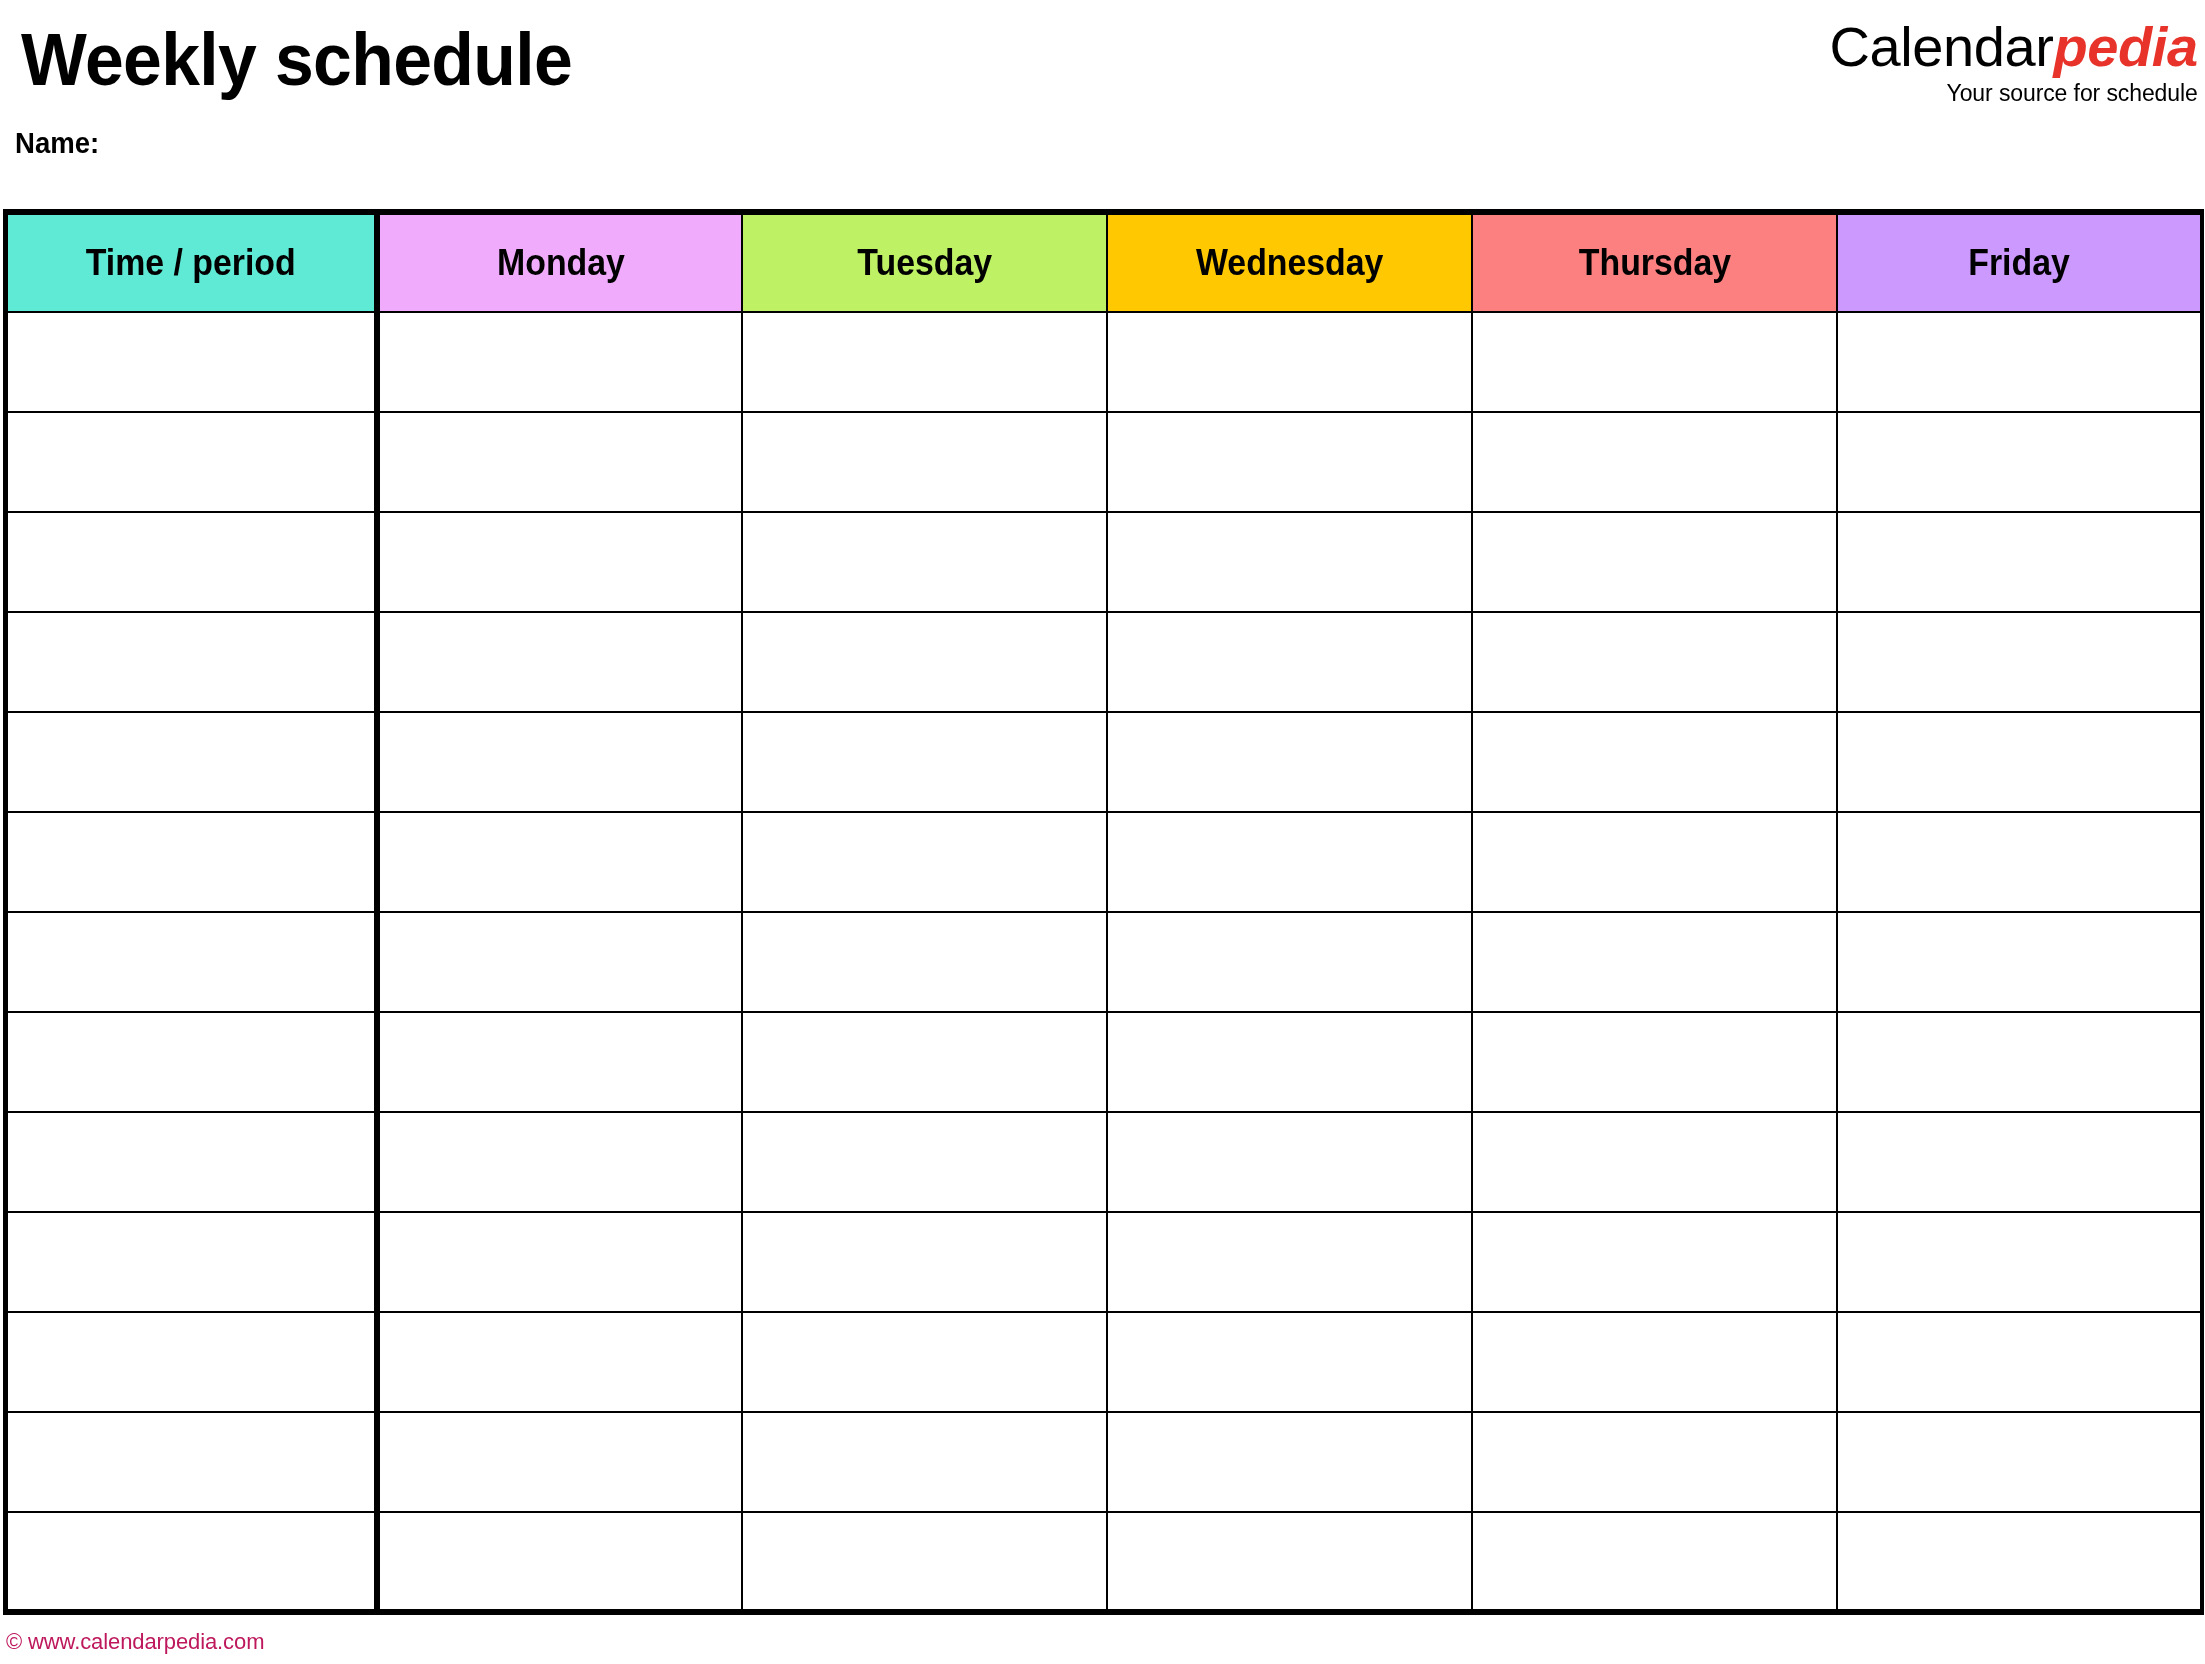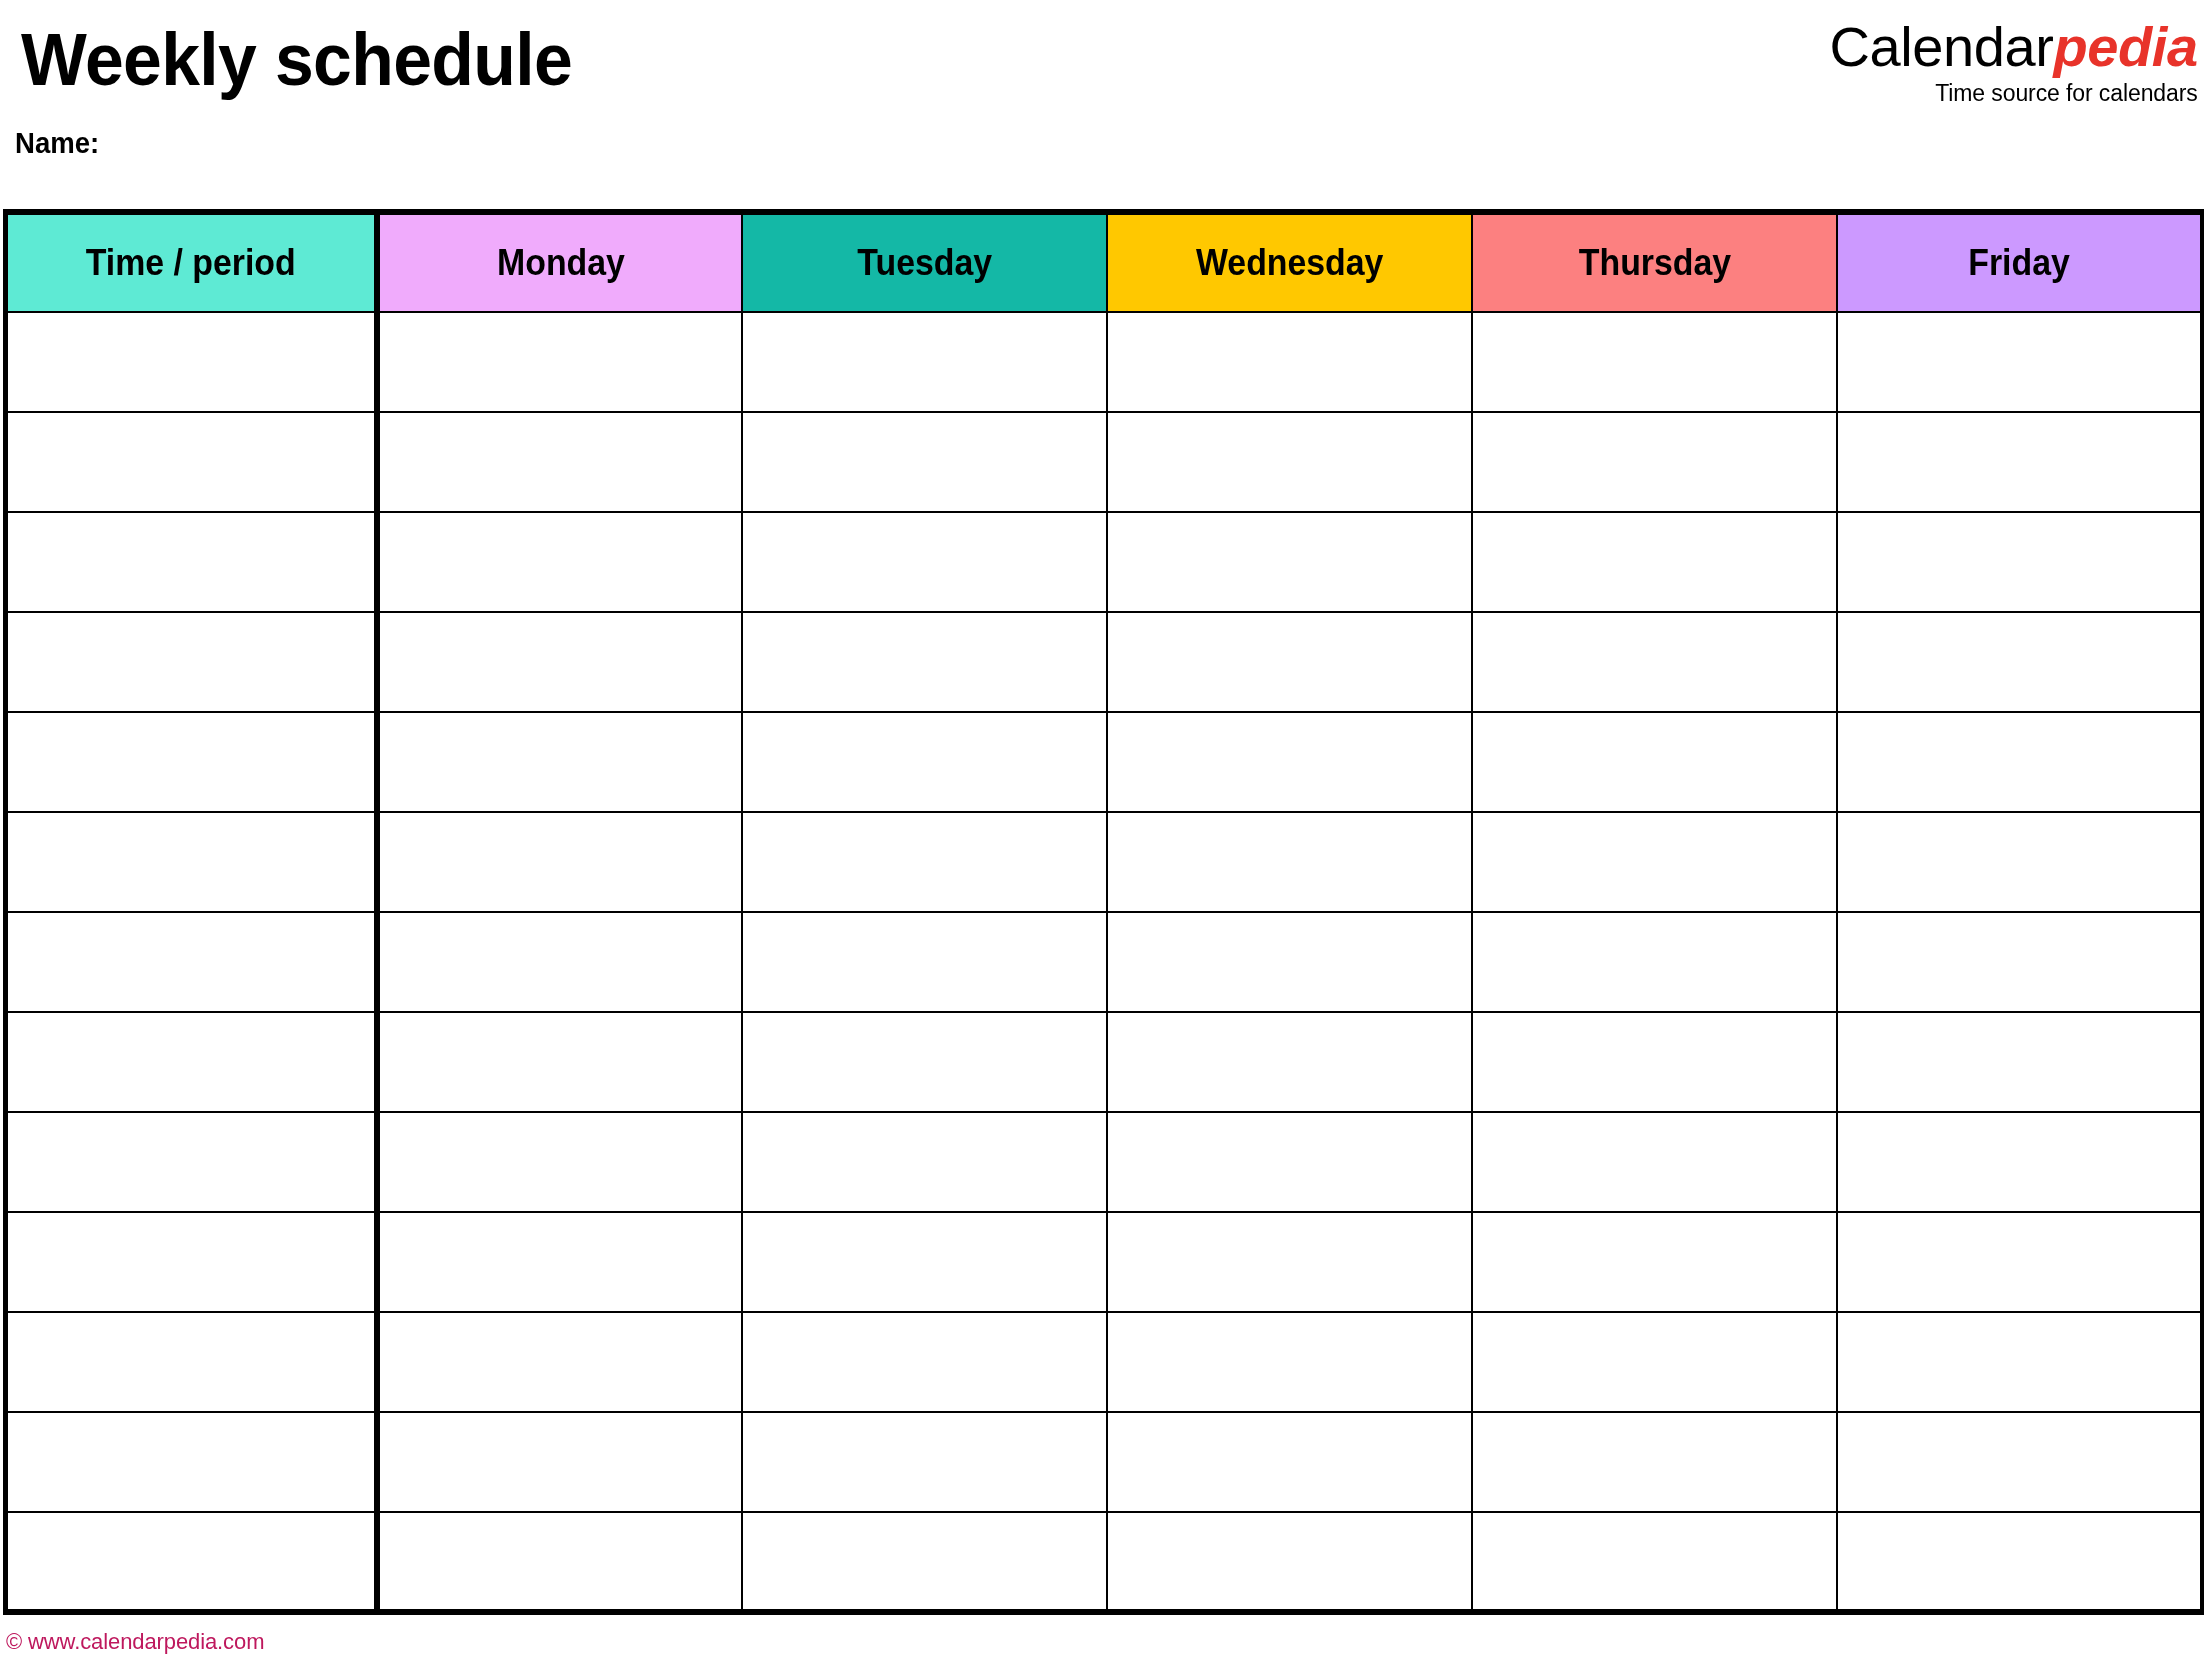--- a/index.html
+++ b/index.html
@@ -164,40 +164,40 @@
 <div class="page">
 
   <div class="header-area">
 
     <div class="title">Weekly schedule</div>
 
     <div class="name-label">Name:</div>
 
     <div class="logo">
       <div class="logo-main"><span class="logo-calendar">Calendar</span><span class="logo-pedia">pedia</span></div>
-      <div class="logo-tagline">Time source for calendars</div>
+      <div class="logo-tagline">Your source for schedule</div>
     </div>
 
   </div>
 
   <div class="schedule-wrap">
     <table class="schedule">
       <colgroup>
         <col class="c-time">
         <col class="c-day">
         <col class="c-day">
         <col class="c-day">
         <col class="c-day">
         <col class="c-day">
       </colgroup>
       <thead>
         <tr id="header-row">
             <th class="time-col" style="background: #5eead4;"><span class="hd">Time / period</span></th>
             <th style="background: #f0abfc;"><span class="hd">Monday</span></th>
-            <th style="background: #14b8a6;"><span class="hd">Tuesday</span></th>
+            <th style="background: #bef264;"><span class="hd">Tuesday</span></th>
             <th style="background: rgb(255, 200, 0);"><span class="hd">Wednesday</span></th>
             <th style="background: rgb(252, 128, 128);"><span class="hd">Thursday</span></th>
             <th style="background: rgb(204, 153, 255);"><span class="hd">Friday</span></th>
           </tr>
       </thead>
       <tbody id="body-rows">
           <tr>
             <td class="time-col"></td>
             <td></td>
             <td></td>

